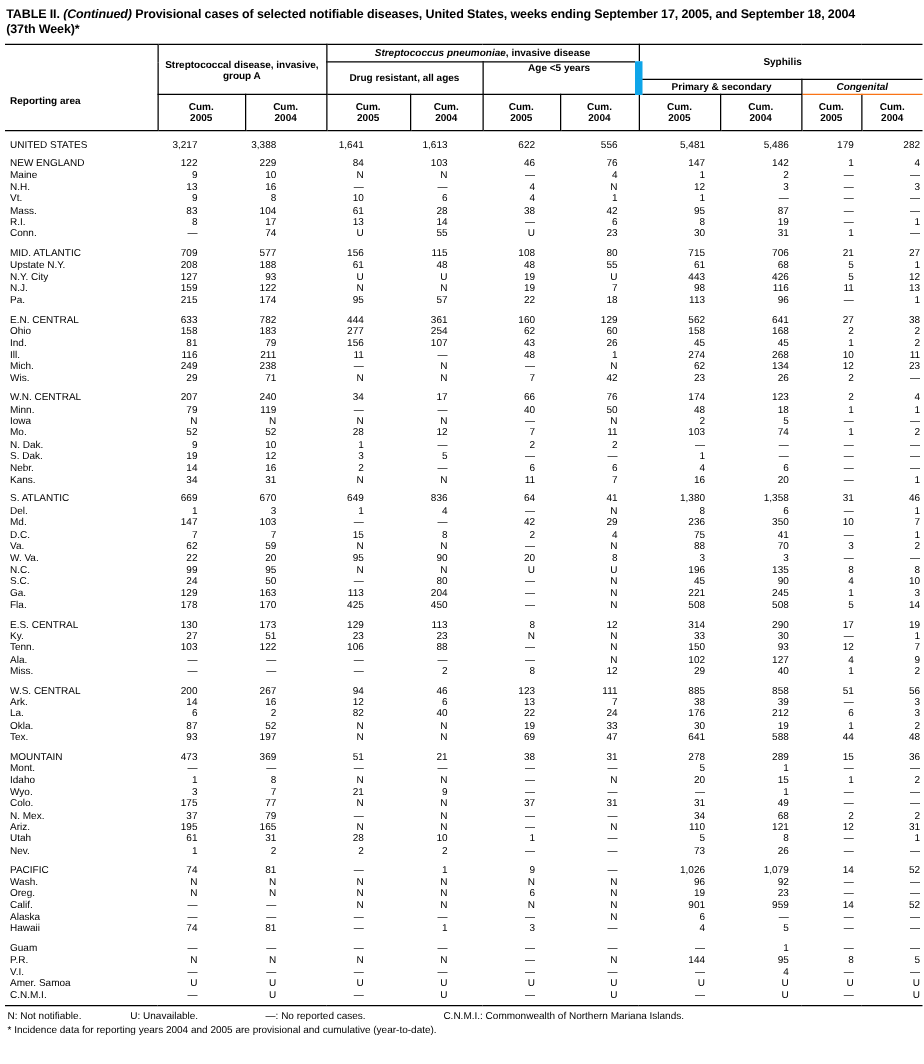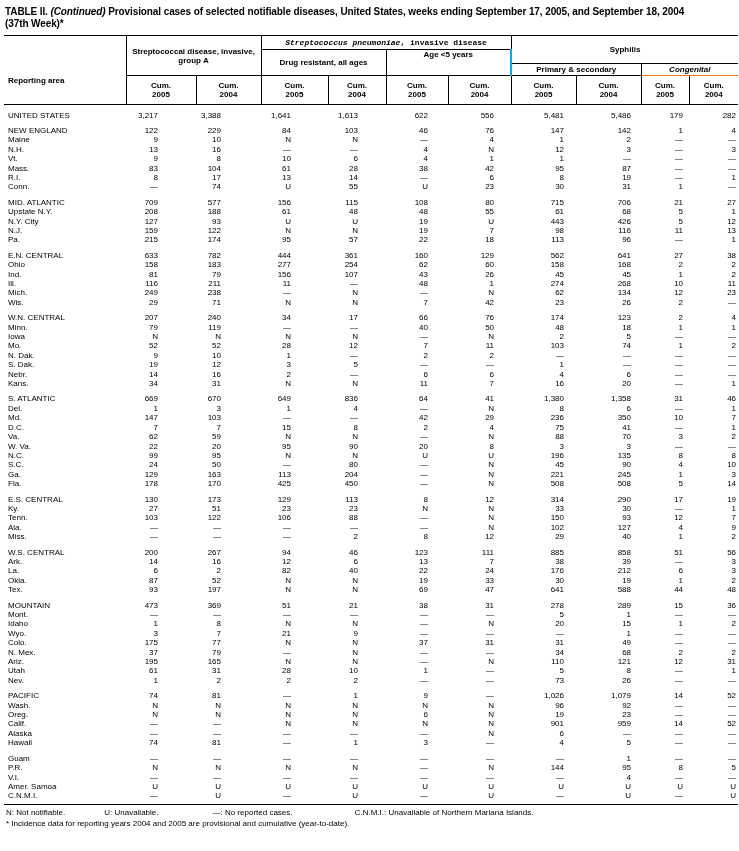--- a/index.html
+++ b/index.html
@@ -19,24 +19,24 @@
   th,td{padding:0;margin:0;}
 
   
   thead th{font-size:8px;font-weight:bold;line-height:9px;text-align:center;vertical-align:middle;}
   tr.hr1{height:14px;}
   tr.hr2{height:13px;}
   tr.hr3{height:11px;}
   tr.hr4{height:26px;}
   th.corner{border-top:1px solid #000;}
   th.g-strepa{border:1px solid #000;}
-  th.g-pneumo{border-top:1px solid #000;border-bottom:1px solid #000;border-right:1px solid #000;font-family:Liberation Mono, monospace;}
+  th.g-pneumo{border-top:1px solid #000;border-bottom:1px solid #000;border-right:1px solid #000;}
   th.g-syph{border-top:1px solid #000;border-bottom:1px solid #000;text-align:center;}
   th.sub-dr{border-bottom:1px solid #000;border-right:1px solid #000;vertical-align:middle;}
-  th.sub-age{border-bottom:1px solid #000;border-right:2px solid #0ea5e9;vertical-align:bottom;padding-bottom:16px;}
+  th.sub-age{border-bottom:1px solid #000;border-right:6px solid #0ea5e9;vertical-align:bottom;padding-bottom:16px;}
   th.sub-prim{border-bottom:1px solid #000;border-right:1px solid #000;}
   th.sub-cong{border-bottom:1px solid #f97316;font-style:italic;}
   th.ra-header{text-align:left;vertical-align:bottom;border-bottom:1px solid #000;padding-left:4px;padding-bottom:19px;font-size:8px;}
   th.cum{border-left:1px solid #000;border-bottom:1px solid #000;vertical-align:middle;}
   th.cum div{line-height:9px;}
 
   
   tbody td{
     font-size:8px;height:9.4px;line-height:9.4px;
     white-space:nowrap;vertical-align:bottom;text-align:right;
@@ -1041,18 +1041,18 @@
           <td>U</td>
         </tr>
       </tbody>
     </table>
 
   <div class="footnotes">
     <div class="fn-row">
       <span class="fn-1">N: Not notifiable.</span>
       <span class="fn-2">U: Unavailable.</span>
       <span class="fn-3">—: No reported cases.</span>
-      <span class="fn-4">C.N.M.I.: Unavailable of Northern Mariana Islands.</span>
+      <span class="fn-4">C.N.M.I.: Commonwealth of Northern Mariana Islands.</span>
     </div>
     <div class="fn-note">* Incidence data for reporting years 2004 and 2005 are provisional and cumulative (year-to-date).</div>
   </div>
 
 </div>
 
 </body></html>

